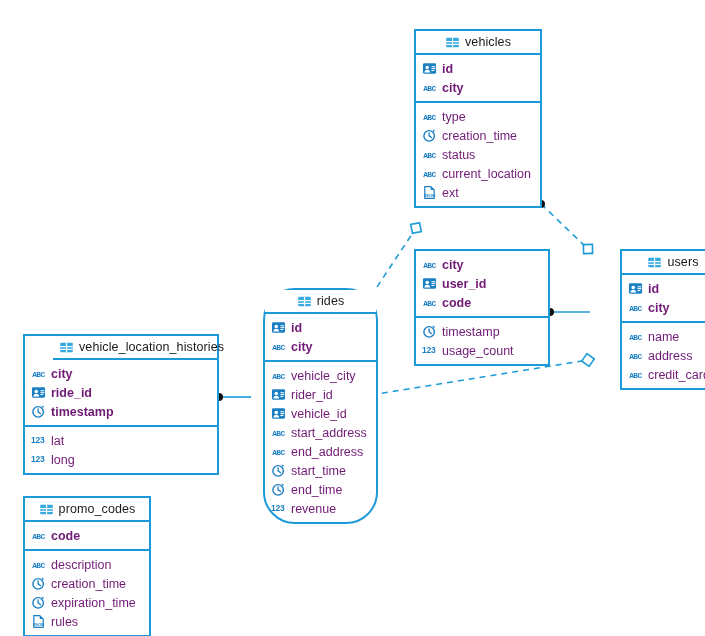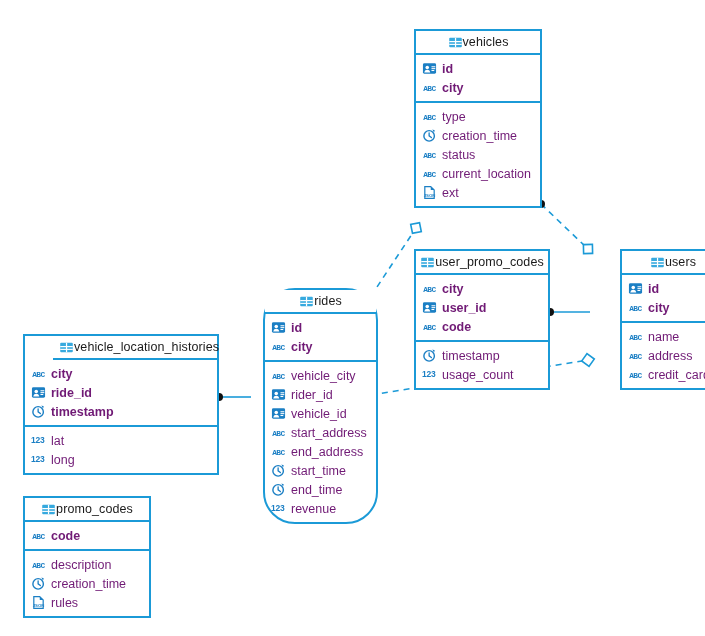--- a/index.html
+++ b/index.html
@@ -36,20 +36,21 @@
     background: #ffffff;
     z-index: 2;
   }
   .tbl-header {
     box-sizing: border-box;
     height: 24px;
     border-bottom: 2px solid #1b9ad7;
     display: flex;
     align-items: center;
     justify-content: center;
+    gap: 5px;
     padding: 0 6px;
     background: #ffffff;
   }
   .tbl-header.left {
     justify-content: flex-start;
     margin-left: 28px;
   }
   .tbl-title {
     font-size: 12.5px;
     color: #1a1a1a;
@@ -185,29 +186,20 @@
             <svg class="ic" viewBox="0 0 16 16">
               <path d="M3 1.8h6.3L13 5.4v8.8H3z" fill="#fff" stroke="#1b7fc4" stroke-width="1.3"></path>
               <path d="M9.3 1.8L13 5.4H9.3z" fill="#1b7fc4"></path>
               <text x="8" y="12.4" text-anchor="middle" font-family="&quot;Liberation Sans&quot;, sans-serif" font-size="4.6" font-weight="bold" fill="#1b7fc4">JSON</text>
             </svg>
             <span class="field-name">ext</span>
           </div>
         </div>
       </div>
       <div class="table-box" style="left: 414px; top: 249px; width: 136px;">
-        <div class="tbl-header">
-          <svg class="ic" viewBox="0 0 16 16">
-            <rect x="1.3" y="3" width="13.4" height="10" rx="1" fill="#36a9de"></rect>
-            <rect x="1.3" y="6.4" width="13.4" height="1.3" fill="#fff"></rect>
-            <rect x="1.3" y="9.4" width="13.4" height="1.2" fill="#fff"></rect>
-            <rect x="7.4" y="3" width="1.3" height="10" fill="#fff"></rect>
-          </svg>
-          <span class="tbl-title">user_promo_codes</span>
-        </div>
         <div class="tbl-section">
           <div class="field-row pk">
             <svg class="ic" viewBox="0 0 16 16">
               <text x="8" y="11.4" text-anchor="middle" font-family="&quot;Liberation Mono&quot;, monospace" font-size="8.4" font-weight="bold" letter-spacing="-0.5" fill="#1b7fc4">ABC</text>
             </svg>
             <span class="field-name">city</span>
           </div>
           <div class="field-row pk">
             <svg class="ic" viewBox="0 0 16 16">
               <rect x="1" y="2.5" width="14" height="11" rx="1.5" fill="#1b7fc4"></rect>
@@ -459,20 +451,28 @@
           <div class="field-row">
             <svg class="ic" viewBox="0 0 16 16">
               <circle cx="7.6" cy="8.4" r="5.6" fill="none" stroke="#1b7fc4" stroke-width="1.5"></circle>
               <path d="M7.6 5.1V8.4L10 10.2" fill="none" stroke="#1b7fc4" stroke-width="1.4" stroke-linecap="round"></path>
               <path d="M11.0 1.6l2.6 0.7-0.7 2.6z" fill="#1b7fc4"></path>
             </svg>
             <span class="field-name">creation_time</span>
           </div>
           <div class="field-row">
             <svg class="ic" viewBox="0 0 16 16">
+              <circle cx="7.6" cy="8.4" r="5.6" fill="none" stroke="#1b7fc4" stroke-width="1.5"></circle>
+              <path d="M7.6 5.1V8.4L10 10.2" fill="none" stroke="#1b7fc4" stroke-width="1.4" stroke-linecap="round"></path>
+              <path d="M11.0 1.6l2.6 0.7-0.7 2.6z" fill="#1b7fc4"></path>
+            </svg>
+            <span class="field-name">expiration_time</span>
+          </div>
+          <div class="field-row">
+            <svg class="ic" viewBox="0 0 16 16">
               <path d="M3 1.8h6.3L13 5.4v8.8H3z" fill="#fff" stroke="#1b7fc4" stroke-width="1.3"></path>
               <path d="M9.3 1.8L13 5.4H9.3z" fill="#1b7fc4"></path>
               <text x="8" y="12.4" text-anchor="middle" font-family="&quot;Liberation Sans&quot;, sans-serif" font-size="4.6" font-weight="bold" fill="#1b7fc4">JSON</text>
             </svg>
             <span class="field-name">rules</span>
           </div>
         </div>
       </div>
     </div>
 </div>

